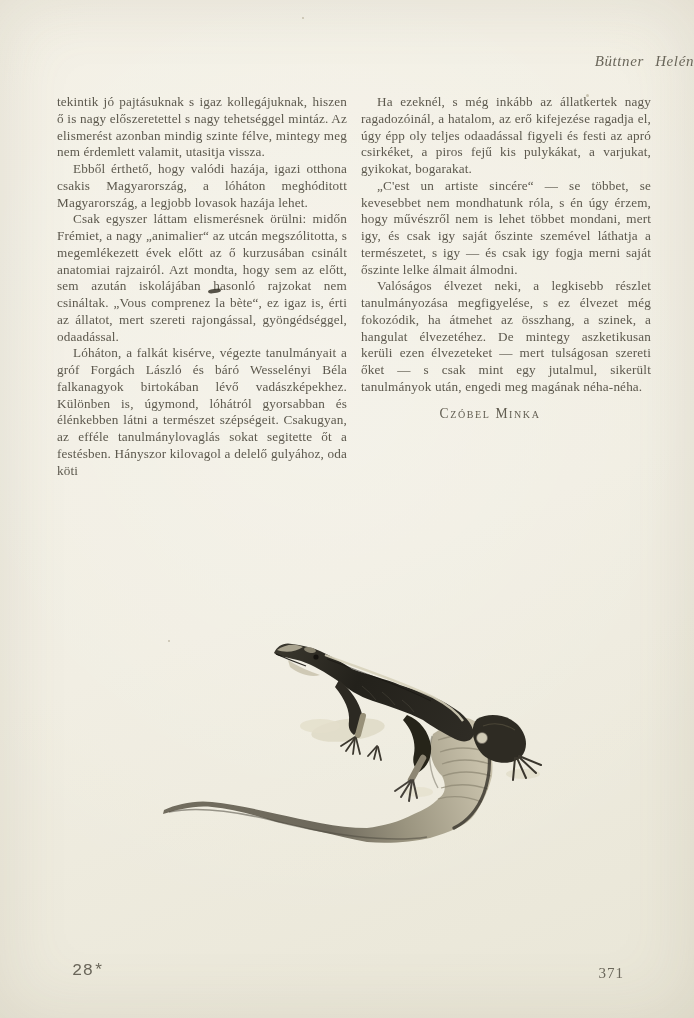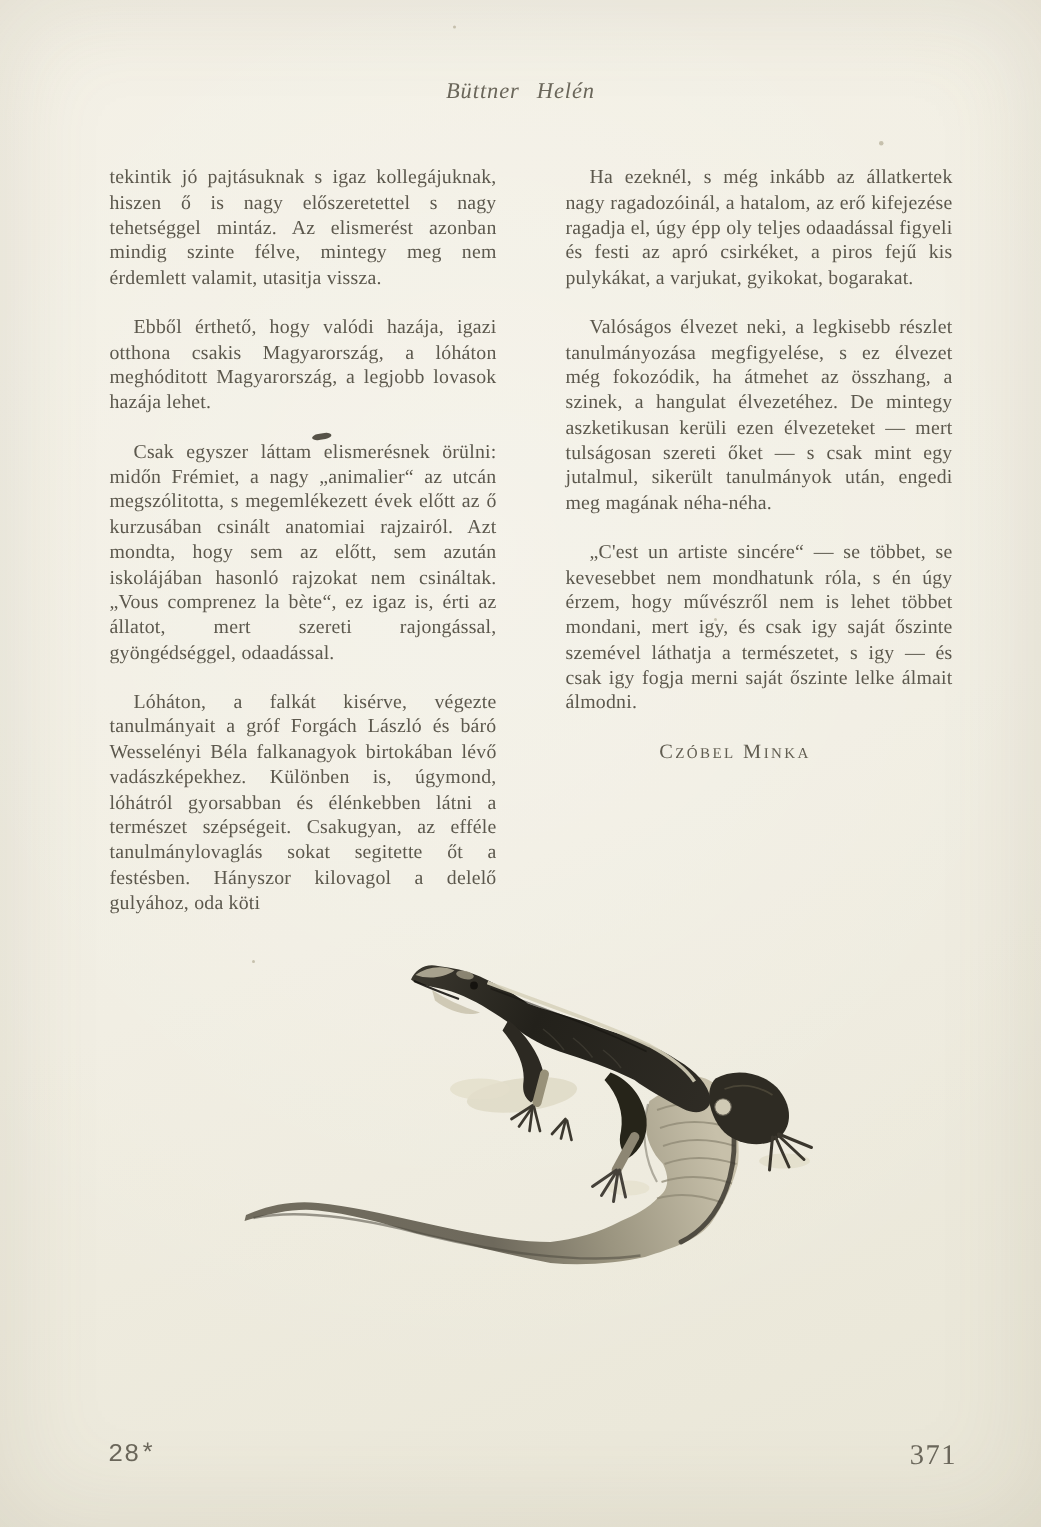--- a/index.html
+++ b/index.html
@@ -10,60 +10,60 @@
     background:
       radial-gradient(ellipse 120% 90% at 46% 36%, rgba(255,255,255,0.28), rgba(255,255,255,0) 62%),
       linear-gradient(158deg, #f3f0e5 0%, #f0ede1 55%, #e9e6d7 100%);
     box-shadow: inset 0 0 70px rgba(118,108,78,0.14);
     font-family:"Liberation Serif","DejaVu Serif",serif;
     color:#5c584d;
     overflow:hidden;
   }
   .running-head {
     position:absolute; top:53px; left:0; width:100%;
-    text-align:center;
+    text-align:right;
     font-style:italic;
     font-size:15px;
     letter-spacing:0.6px;
     word-spacing:7px;
     color:#6a665a;
   }
   .columns {
     position:absolute; top:94px; left:57px; width:595px;
     display:flex; gap:14px;
   }
   .col {
     width:290px;
     font-size:13.2px;
     line-height:16.75px;
     text-align:justify;
     letter-spacing:0.15px;
   }
-  .col p { margin:16px; text-indent:16px; }
+  .col p { margin:0; text-indent:16px; }
   .col p.no-indent { text-indent:0; }
   .signature {
     margin-top:10px;
     text-align:center;
     padding-right:32px;
     font-variant:small-caps;
     letter-spacing:1.6px;
     font-size:13.6px;
     color:#615d51;
   }
   .illustration {
     position:absolute; left:127px; top:616px;
     width:442px; height:262px;
     margin:0; padding:0;
   }
   .footer-mark {
     position:absolute;
     color:#6a665a;
   }
   .footer-mark.left  { left:72px;  bottom:38px; font-size:17px; letter-spacing:0.5px;font-family:Liberation Mono, monospace; }
-  .footer-mark.right { right:56px; bottom:36px; font-size:19px; letter-spacing:1px;margin-top:26px; }
+  .footer-mark.right { right:70px; bottom:36px; font-size:15px; letter-spacing:1px;margin-top:26px; }
   .speck { position:absolute; border-radius:50%; background:#b3ac96; opacity:.7; }
   .smudge {
     position:absolute; left:208px; top:289px;
     width:13px; height:4px; border-radius:40%/60%;
     background:#39362b; opacity:.85;
     transform:rotate(-9deg);
   }
 </style>
 </head>
 <body>
@@ -74,22 +74,22 @@
 
   <div class="columns">
     <div class="col">
       <p class="no-indent">tekintik jó pajtásuknak s igaz kollegájuknak, hiszen ő is nagy előszeretettel s nagy tehetséggel mintáz. Az elismerést azonban mindig szinte félve, mintegy meg nem érdemlett valamit, utasitja vissza.</p>
       <p>Ebből érthető, hogy valódi hazája, igazi otthona csakis Magyarország, a lóháton meghóditott Magyarország, a legjobb lovasok hazája lehet.</p>
       <p>Csak egyszer láttam elismerésnek örülni: midőn Frémiet, a nagy „animalier“ az utcán megszólitotta, s megemlékezett évek előtt az ő kurzusában csinált anatomiai rajzairól. Azt mondta, hogy sem az előtt, sem azután iskolájában hasonló rajzokat nem csináltak. „Vous comprenez la bète“, ez igaz is, érti az állatot, mert szereti rajongással, gyöngédséggel, odaadással.</p>
       <p>Lóháton, a falkát kisérve, végezte tanulmányait a gróf Forgách László és báró Wesselényi Béla falkanagyok birtokában lévő vadászképekhez. Különben is, úgymond, lóhátról gyorsabban és élénkebben látni a természet szépségeit. Csakugyan, az efféle tanulmánylovaglás sokat segitette őt a festésben. Hányszor kilovagol a delelő gulyához, oda köti</p>
     </div>
     <div class="col">
       <p>Ha ezeknél, s még inkább az állatkertek nagy ragadozóinál, a hatalom, az erő kifejezése ragadja el, úgy épp oly teljes odaadással figyeli és festi az apró csirkéket, a piros fejű kis pulykákat, a varjukat, gyikokat, bogarakat.</p>
+      <p>„C'est un artiste sincére“ — se többet, se kevesebbet nem mondhatunk róla, s én úgy érzem, hogy művészről nem is lehet többet mondani, mert igy, és csak igy saját őszinte szemével láthatja a természetet, s igy — és csak igy fogja merni saját őszinte lelke álmait álmodni.</p>
       <p>Valóságos élvezet neki, a legkisebb részlet tanulmányozása megfigyelése, s ez élvezet még fokozódik, ha átmehet az összhang, a szinek, a hangulat élvezetéhez. De mintegy aszketikusan kerüli ezen élvezeteket — mert tulságosan szereti őket — s csak mint egy jutalmul, sikerült tanulmányok után, engedi meg magának néha-néha.</p>
-      <p>„C'est un artiste sincére“ — se többet, se kevesebbet nem mondhatunk róla, s én úgy érzem, hogy művészről nem is lehet többet mondani, mert igy, és csak igy saját őszinte szemével láthatja a természetet, s igy — és csak igy fogja merni saját őszinte lelke álmait álmodni.</p>
       <div class="signature">Czóbel Minka</div>
     </div>
   </div>
 
   <figure class="illustration">
     <svg width="442" height="262" viewBox="0 0 442 262" xmlns="http://www.w3.org/2000/svg">
       <defs>
         <linearGradient id="bodyGrad" x1="150" y1="30" x2="350" y2="120" gradientUnits="userSpaceOnUse">
           <stop offset="0" stop-color="#3a372e"></stop>
           <stop offset="0.4" stop-color="#23211b"></stop>

